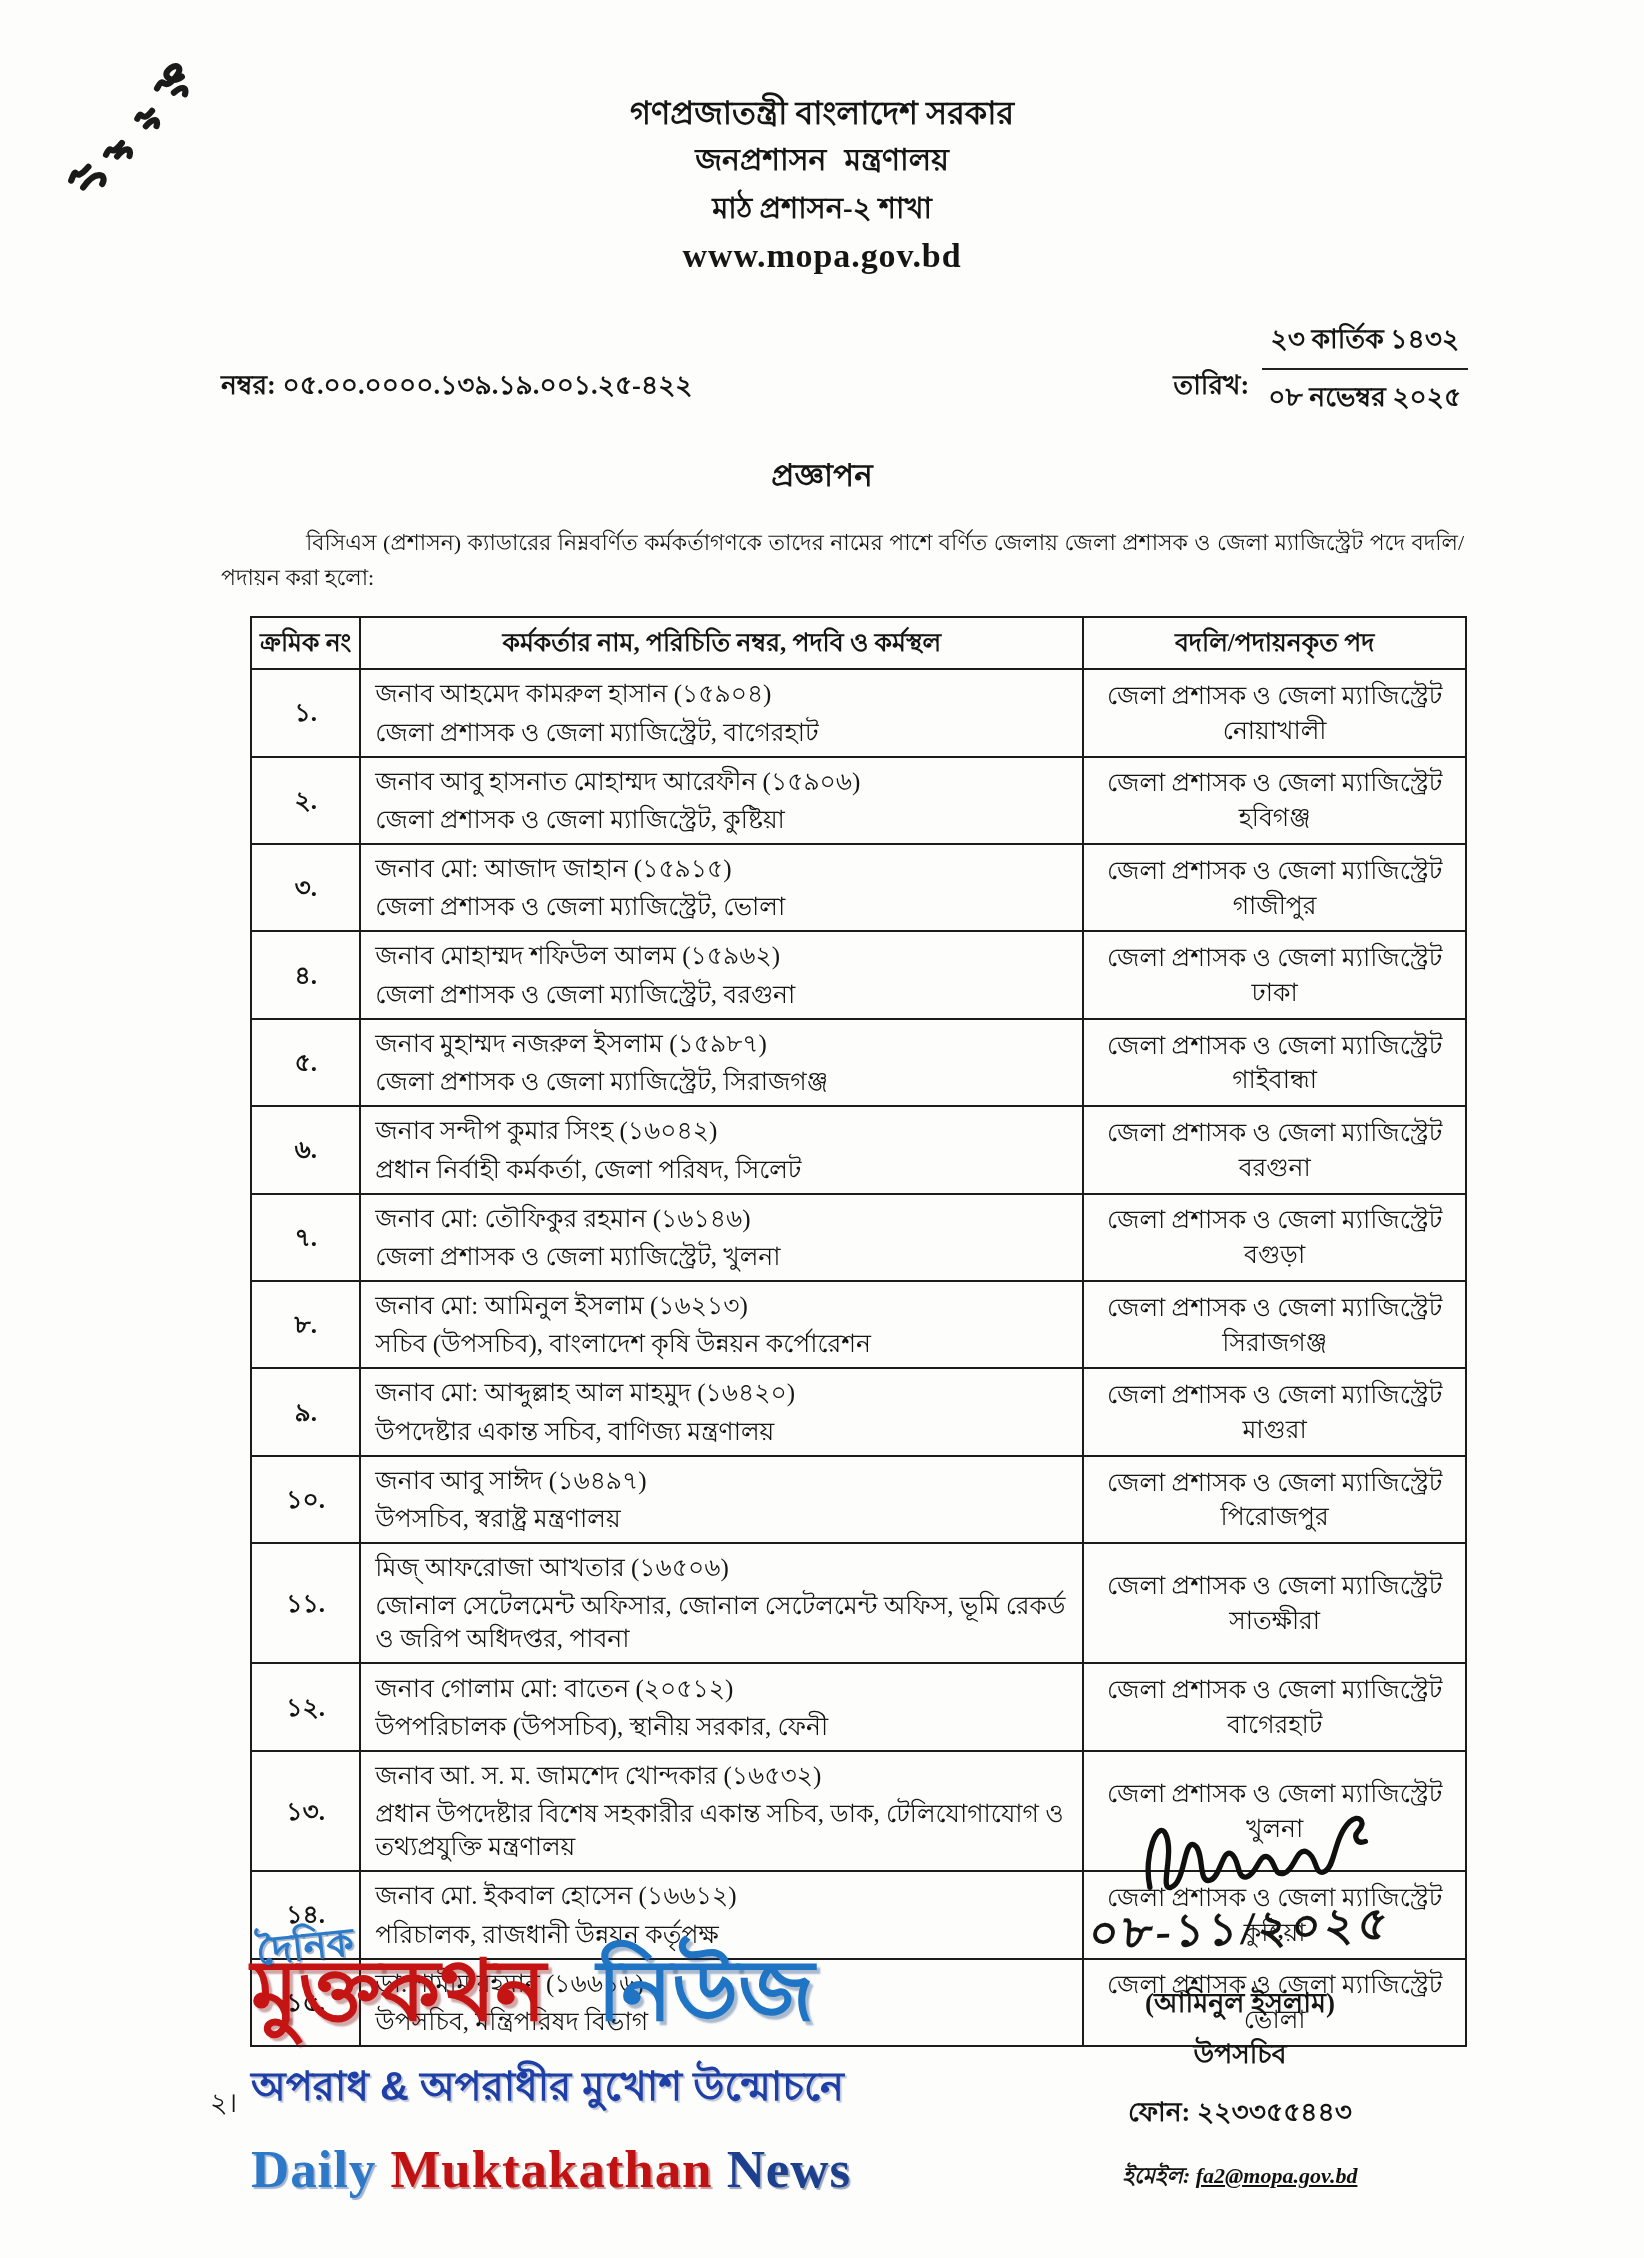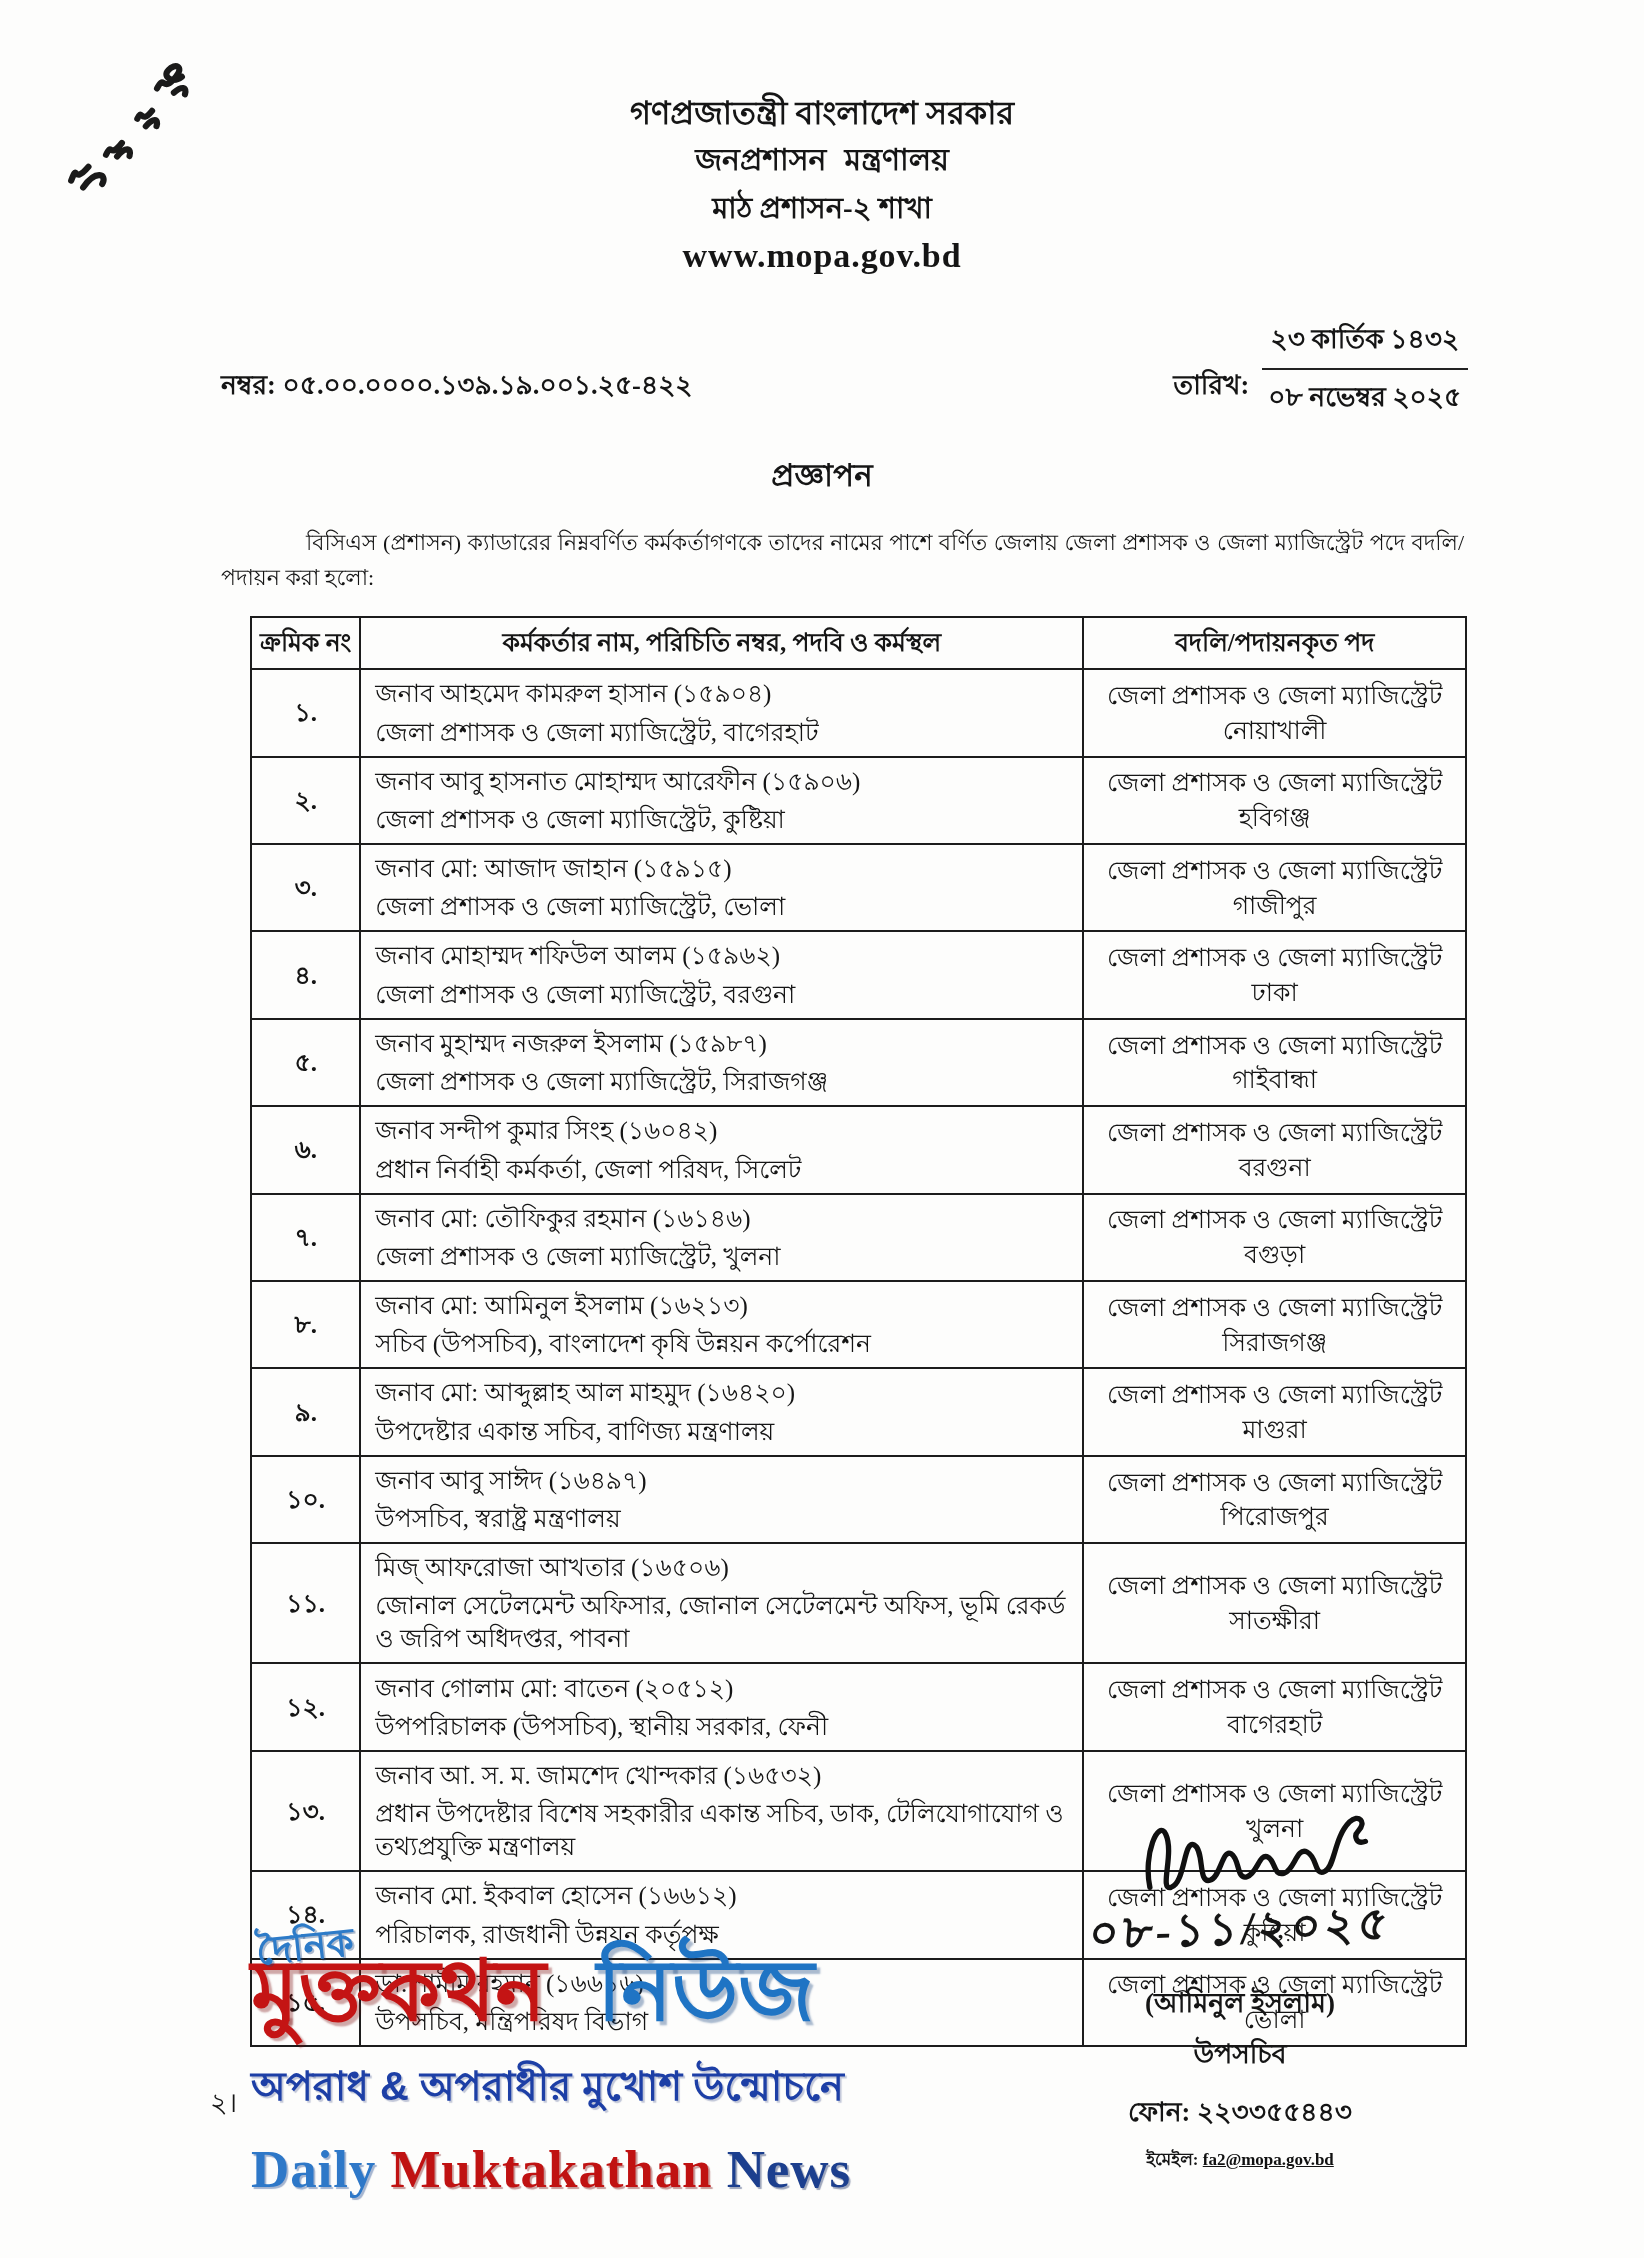--- a/index.html
+++ b/index.html
@@ -59,21 +59,21 @@
 
   
   .sigblock{position:absolute;right:157px;top:1795px;width:494px;text-align:center;}
   .sig-order{font-size:26.5px;font-weight:bold;}
   .sig-squiggle{margin:3.5px 0 0 53px;}
   .sig-date{font-size:46px;font-weight:bold;transform:rotate(-2deg) skewX(-6deg);
             letter-spacing:3.5px;margin-top:-16px;}
   .sig-name{font-size:27px;font-weight:bold;margin-top:13px;}
   .sig-desg{font-size:26.5px;font-weight:bold;margin-top:7px;}
   .sig-phone{font-size:26.5px;font-weight:bold;margin-top:14px;}
-  .sig-email{font-size:17px;font-weight:bold;margin-top:10px;}
+  .sig-email{font-size:22px;font-weight:bold;margin-top:22px;font-style:italic;}
   .sig-email a{color:#111;text-decoration:underline;}
 
   
   .logo{position:absolute;left:251px;top:1928px;width:706px;}
   .logo-daily-bn{position:absolute;left:5.3px;top:-12.4px;font-size:39px;font-weight:bold;
                  color:#2d7bc8;transform:rotate(-6deg);
                  text-shadow:1.8px 1.8px 0 rgba(20,60,120,.35);
                  font-family:"Liberation Sans","DejaVu Sans",sans-serif;}
   .logo-main{font-size:85px;font-weight:bold;line-height:1.05;margin-top:25px;
              font-family:Liberation Mono, monospace;}

